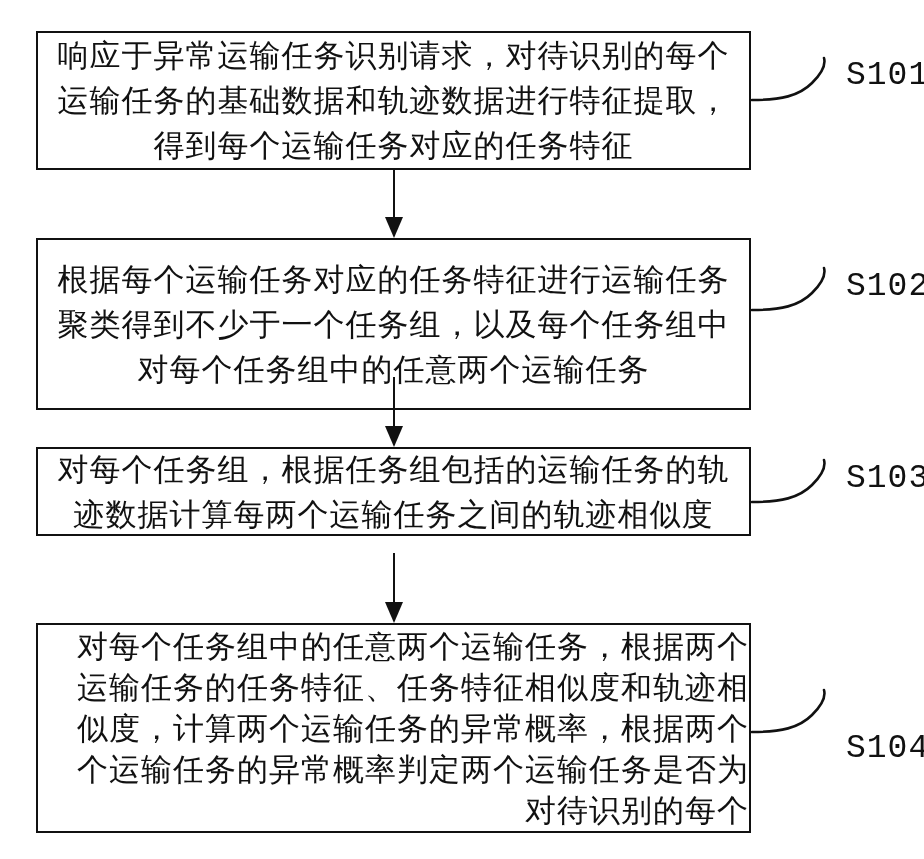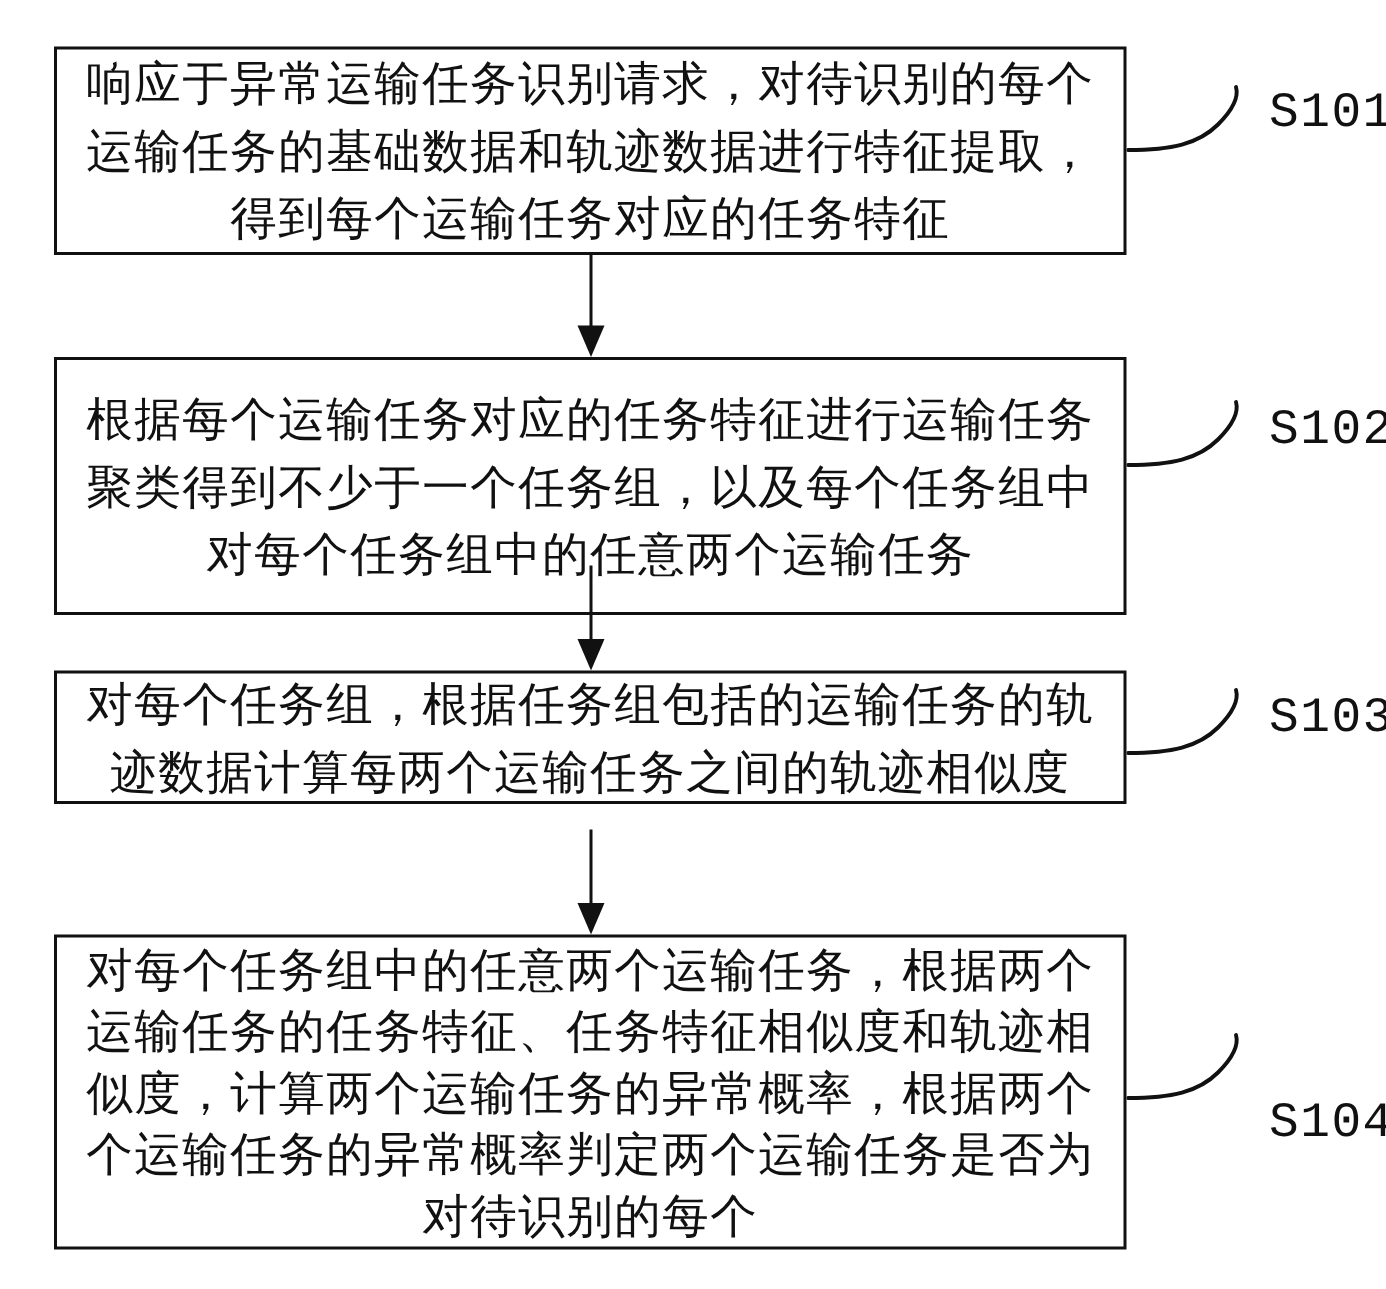--- a/index.html
+++ b/index.html
@@ -113,21 +113,21 @@
   <div class="step-box" style="top:447px; height:89px;">
     <div class="step-line">对每个任务组，根据任务组包括的运输任务的轨</div>
     <div class="step-line">迹数据计算每两个运输任务之间的轨迹相似度</div>
   </div>
 
   <div class="down-arrow" style="top:553px; height:70px;">
     <div class="shaft" style="height:52px;"></div>
     <div class="head" style="top:49px;"></div>
   </div>
 
-  <div class="step-box tight" style="top:623px; height:210px;">
+  <div class="step-box tight" style="top:623px; height:210px;align-items:flex-end;">
     <div class="step-line">对每个任务组中的任意两个运输任务，根据两个</div>
     <div class="step-line">运输任务的任务特征、任务特征相似度和轨迹相</div>
     <div class="step-line">似度，计算两个运输任务的异常概率，根据两个</div>
     <div class="step-line">个运输任务的异常概率判定两个运输任务是否为</div>
     <div class="step-line">对待识别的每个</div>
   </div>
 
   <svg class="ref-curve" style="top:56px;" viewBox="0 0 92 48">
     <path d="M 1 44 C 30 44 48 40 61 27 C 71 17 75 9 73 2"></path>
   </svg>

